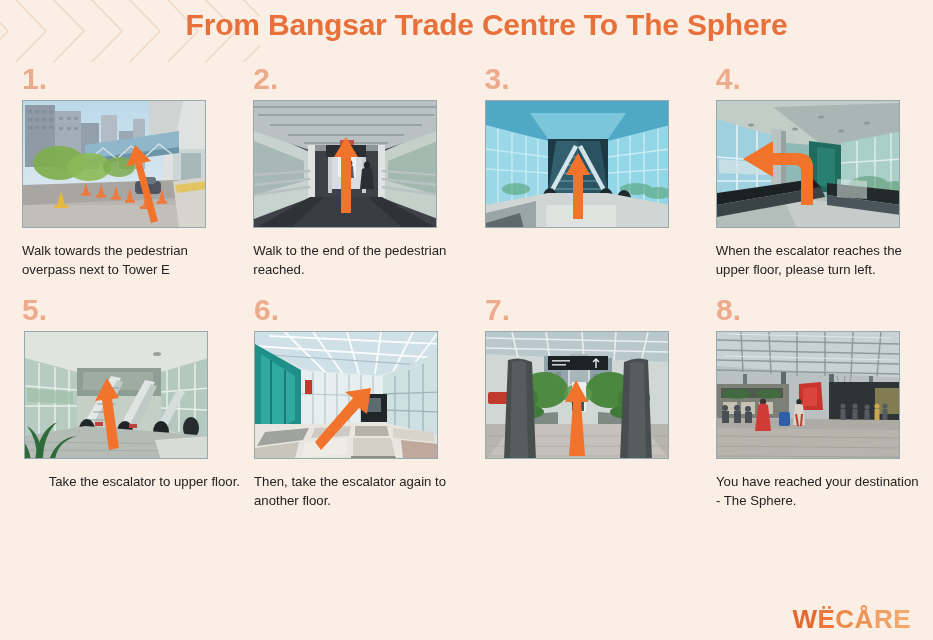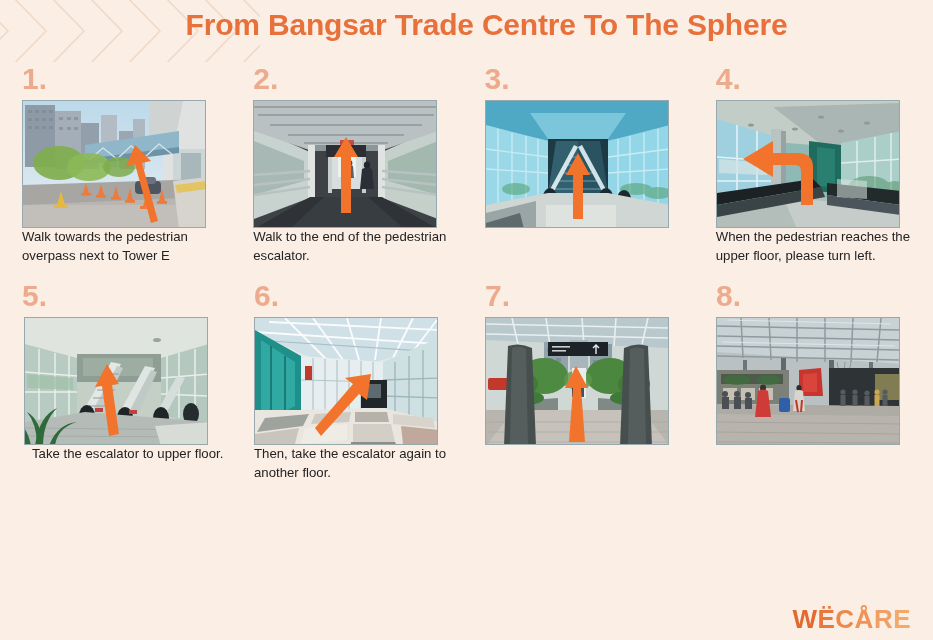--- a/index.html
+++ b/index.html
@@ -78,27 +78,28 @@
     position: relative;
     overflow: hidden;
     background: #9fb3b8;
     border: 1px solid rgba(0,0,0,0.05);
   }
   .step-card.indented .step-photo { margin-left: 2px; }
 
   .step-photo svg { display: block; width: 184px; height: 128px; }
 
   .step-caption {
+    margin-top: 14px;
     width: 208px;
     font-size: 13.2px;
     line-height: 1.42;
     color: #232323;
     font-family: "Liberation Sans", sans-serif;
   }
-  .step-card.indented .step-caption { margin-left: 10px; }
+  .step-card.indented .step-caption { margin-left: 10px; text-align: right; }
 
   
   #footer-logo {
     position: absolute;
     right: 22px;
     bottom: 8px;
     font-size: 26px;
     font-weight: bold;
     letter-spacing: 0.5px;
     line-height: 1;
@@ -276,21 +277,21 @@
           <ellipse cx="113" cy="64" rx="3.2" ry="3.6" fill="#23262b"></ellipse>
           <path d="M108 68 q5 -3 10 0 l2 20 l-14 0 Z" fill="#2b2f35"></path>
           <ellipse cx="96" cy="62" rx="2.4" ry="2.8" fill="#4b5159"></ellipse>
           <path d="M93 65 q3 -2 6 0 l1 12 l-8 0 Z" fill="#59616b"></path>
 
           <g>
             <path d="M92 36 L104 56 L97 56 L97 112 L87 112 L87 56 L80 56 Z" fill="#F2732B"></path>
           </g>
         </svg>
       </div>
-      <div class="step-caption">Walk to the end of the pedestrian escalator.</div>
+      <div class="step-caption">Walk to the end of the pedestrian reached.</div>
     </div>
 
     <div class="step-card">
       <div class="step-number">3.</div>
       <div class="step-photo">
         <svg viewBox="0 0 184 128" xmlns="http://www.w3.org/2000/svg" preserveAspectRatio="none">
           <rect width="184" height="128" fill="#7fc3d8"></rect>
 
           <path d="M0 0 L184 0 L184 26 L120 40 L64 40 L0 26 Z" fill="#4fa9c4"></path>
           <path d="M44 12 L140 12 L122 38 L62 38 Z" fill="#7cc6dc"></path>
@@ -414,21 +415,21 @@
                      L56 40
                      L26 58
                      L56 76
                      L56 64
                      L78 64
                      Q84 64 84 70
                      L84 104 Z" fill="#F2732B"></path>
           </g>
         </svg>
       </div>
-      <div class="step-caption">When the pedestrian reaches the upper floor, please turn left.</div>
+      <div class="step-caption">When the escalator reaches the upper floor, please turn left.</div>
     </div>
 
   </div>
 
   <div class="step-row row-2">
 
     <div class="step-card indented">
       <div class="step-number">5.</div>
       <div class="step-photo">
         <svg viewBox="0 0 184 128" xmlns="http://www.w3.org/2000/svg" preserveAspectRatio="none">
@@ -750,20 +751,21 @@
             <circle cx="160" cy="74" r="2.6" fill="#c9a84f"></circle>
             <rect x="157.5" y="77" width="5" height="11" fill="#c9a84f"></rect>
           </g>
 
           <g fill="#3f6f3e" opacity="0.8">
             <ellipse cx="20" cy="62" rx="14" ry="5"></ellipse>
               <ellipse cx="52" cy="62" rx="12" ry="5"></ellipse>
           </g>
         </svg>
       </div>
+      <div class="step-caption">You have reached your destination - The Sphere.</div>
     </div>
 
   </div>
 </div>
 
 <div id="footer-logo">
   <span class="lg-1">W</span><span class="lg-2">Ë</span><span class="lg-3">C</span><span class="lg-4">Å</span><span class="lg-5">R</span><span class="lg-6" style="color:#F2A96B">E</span>
 </div>
 
 </body></html>

